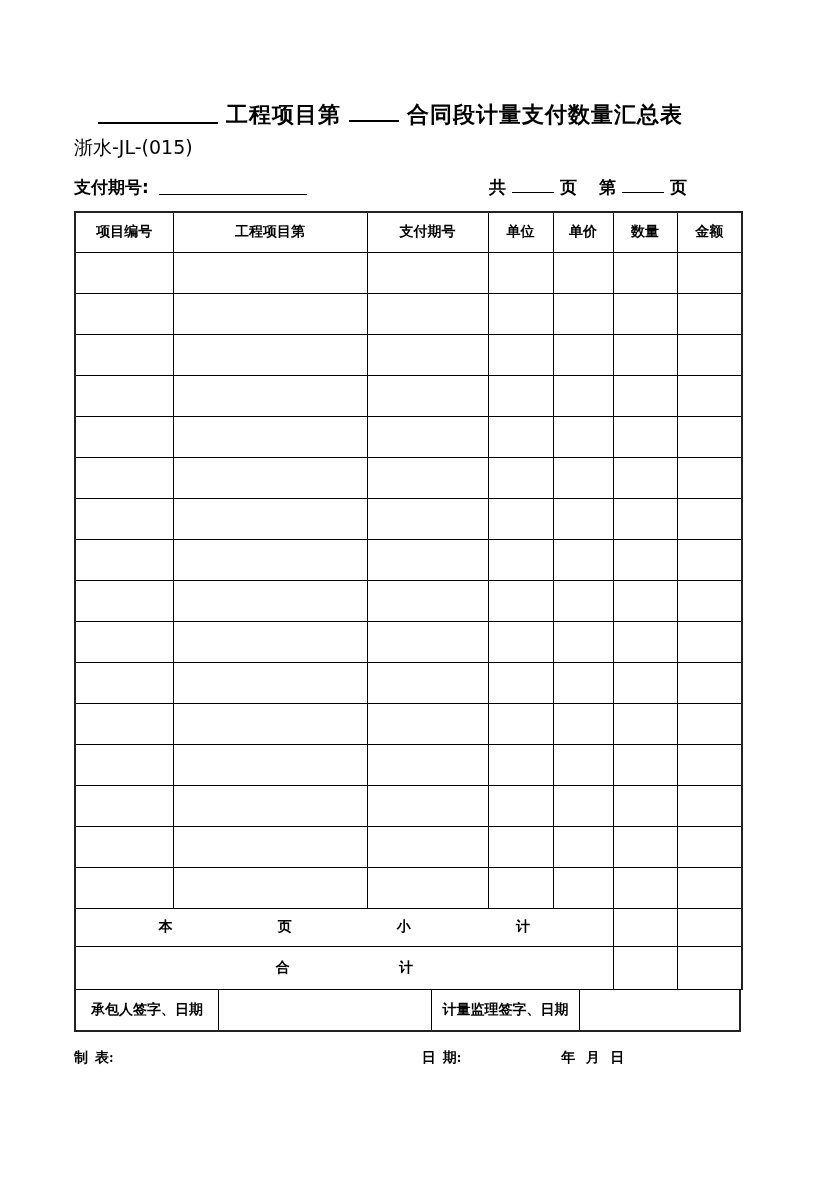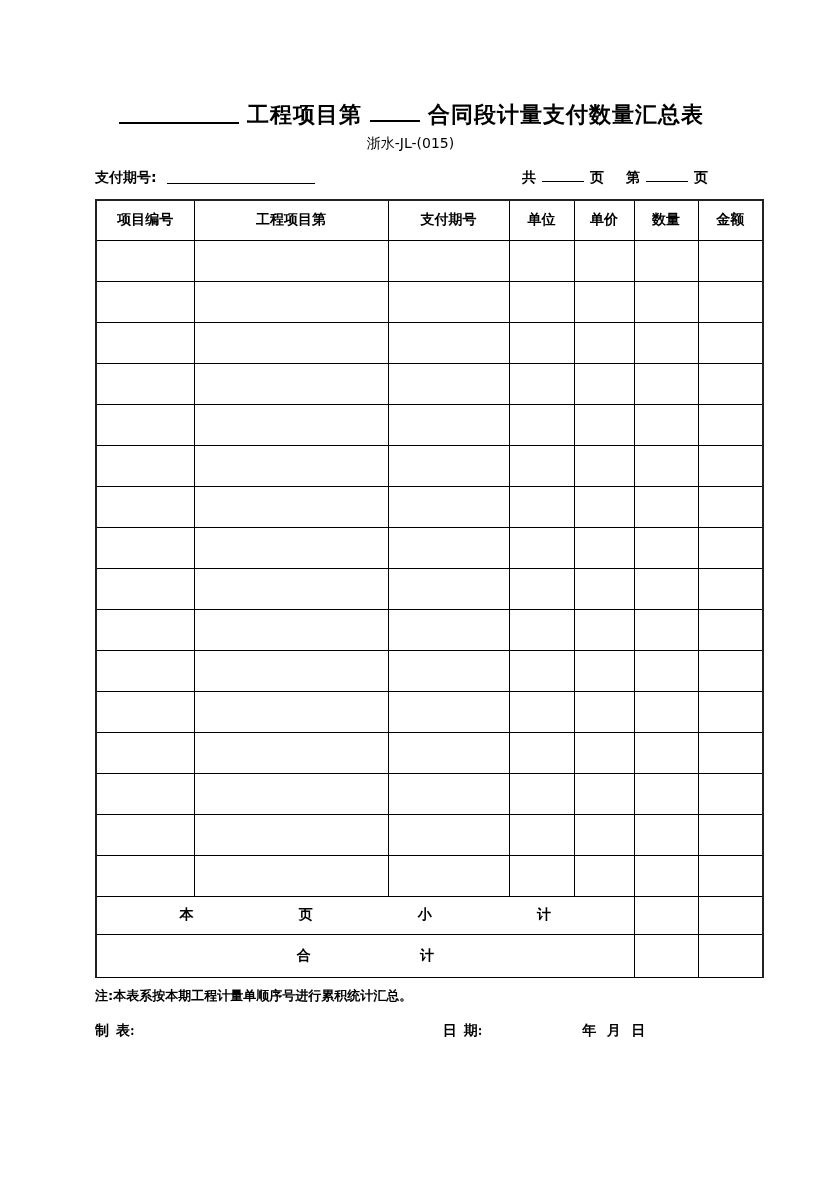--- a/index.html
+++ b/index.html
@@ -3,21 +3,21 @@
 <meta charset="utf-8">
 <style>
   * { margin: 0; padding: 0; box-sizing: border-box; }
   html, body { background: #ffffff; }
   body {
     width: 838px; height: 1186px;
     font-family: "DejaVu Sans", "Liberation Sans", sans-serif;
     color: #000;
     overflow: hidden;
   }
-  .content { width: 633px; margin-left: 95px; }
+  .content { width: 633px; margin-left: 74px; }
 
   
   .title {
     margin-top: 100px;
     text-align: center;
     font-size: 22px;
     font-weight: bold;
     letter-spacing: 1px;
     white-space: nowrap;
   }
@@ -25,33 +25,33 @@
     display: inline-block;
     border-bottom: 2px solid #000;
     height: 1em;
     margin-bottom: -2px;
   }
   .blank.thin { border-bottom-width: 1px; }
   .blank-title1 { width: 120px; margin-right: 8px; }
   .blank-title2 { width: 50px; margin: 0 8px; }
 
   .form-code {
-    text-align: center;
+    text-align: left;
     margin-top: 5px;
     padding-right: 2px;
-    font-size: 14px;
+    font-size: 19px;
   }
 
   
   .meta {
     margin-top: 15px;
     display: flex;
     justify-content: space-between;
     align-items: flex-end;
-    font-size: 14px;
+    font-size: 17px;
     font-weight: 600;
   }
   .blank-period { width: 148px; margin-left: 10px; }
   .blank-page { width: 42px; margin: 0 6px; }
   .meta-right { padding-right: 20px; white-space: nowrap; text-align: center; }
   .meta-right .gap { display: inline-block; width: 22px; }
 
   
   table.grid {
     margin-top: 12px;
@@ -318,22 +318,27 @@
               <span>合</span>
               <span>计</span>
             </div>
         </td>
         <td></td>
         <td></td>
       </tr>
     </tbody>
   </table>
 
-
-  <div class="note">注:本表系按本期工程计量单顺序号进行累积统计汇总。</div>
+  <div class="sig-row">
+    <div class="sig-cell sig-c1">承包人签字、日期</div>
+    <div class="sig-cell sig-c2"></div>
+    <div class="sig-cell sig-c3">计量监理签字、日期</div>
+    <div class="sig-cell sig-c4"></div>
+  </div>
+
 
   <div class="footer">
     <span>制  表:</span>
     <span class="date-label">日  期:</span>
     <span class="ymd">年   月   日</span>
   </div>
 
 </div>
 
 </body></html>

